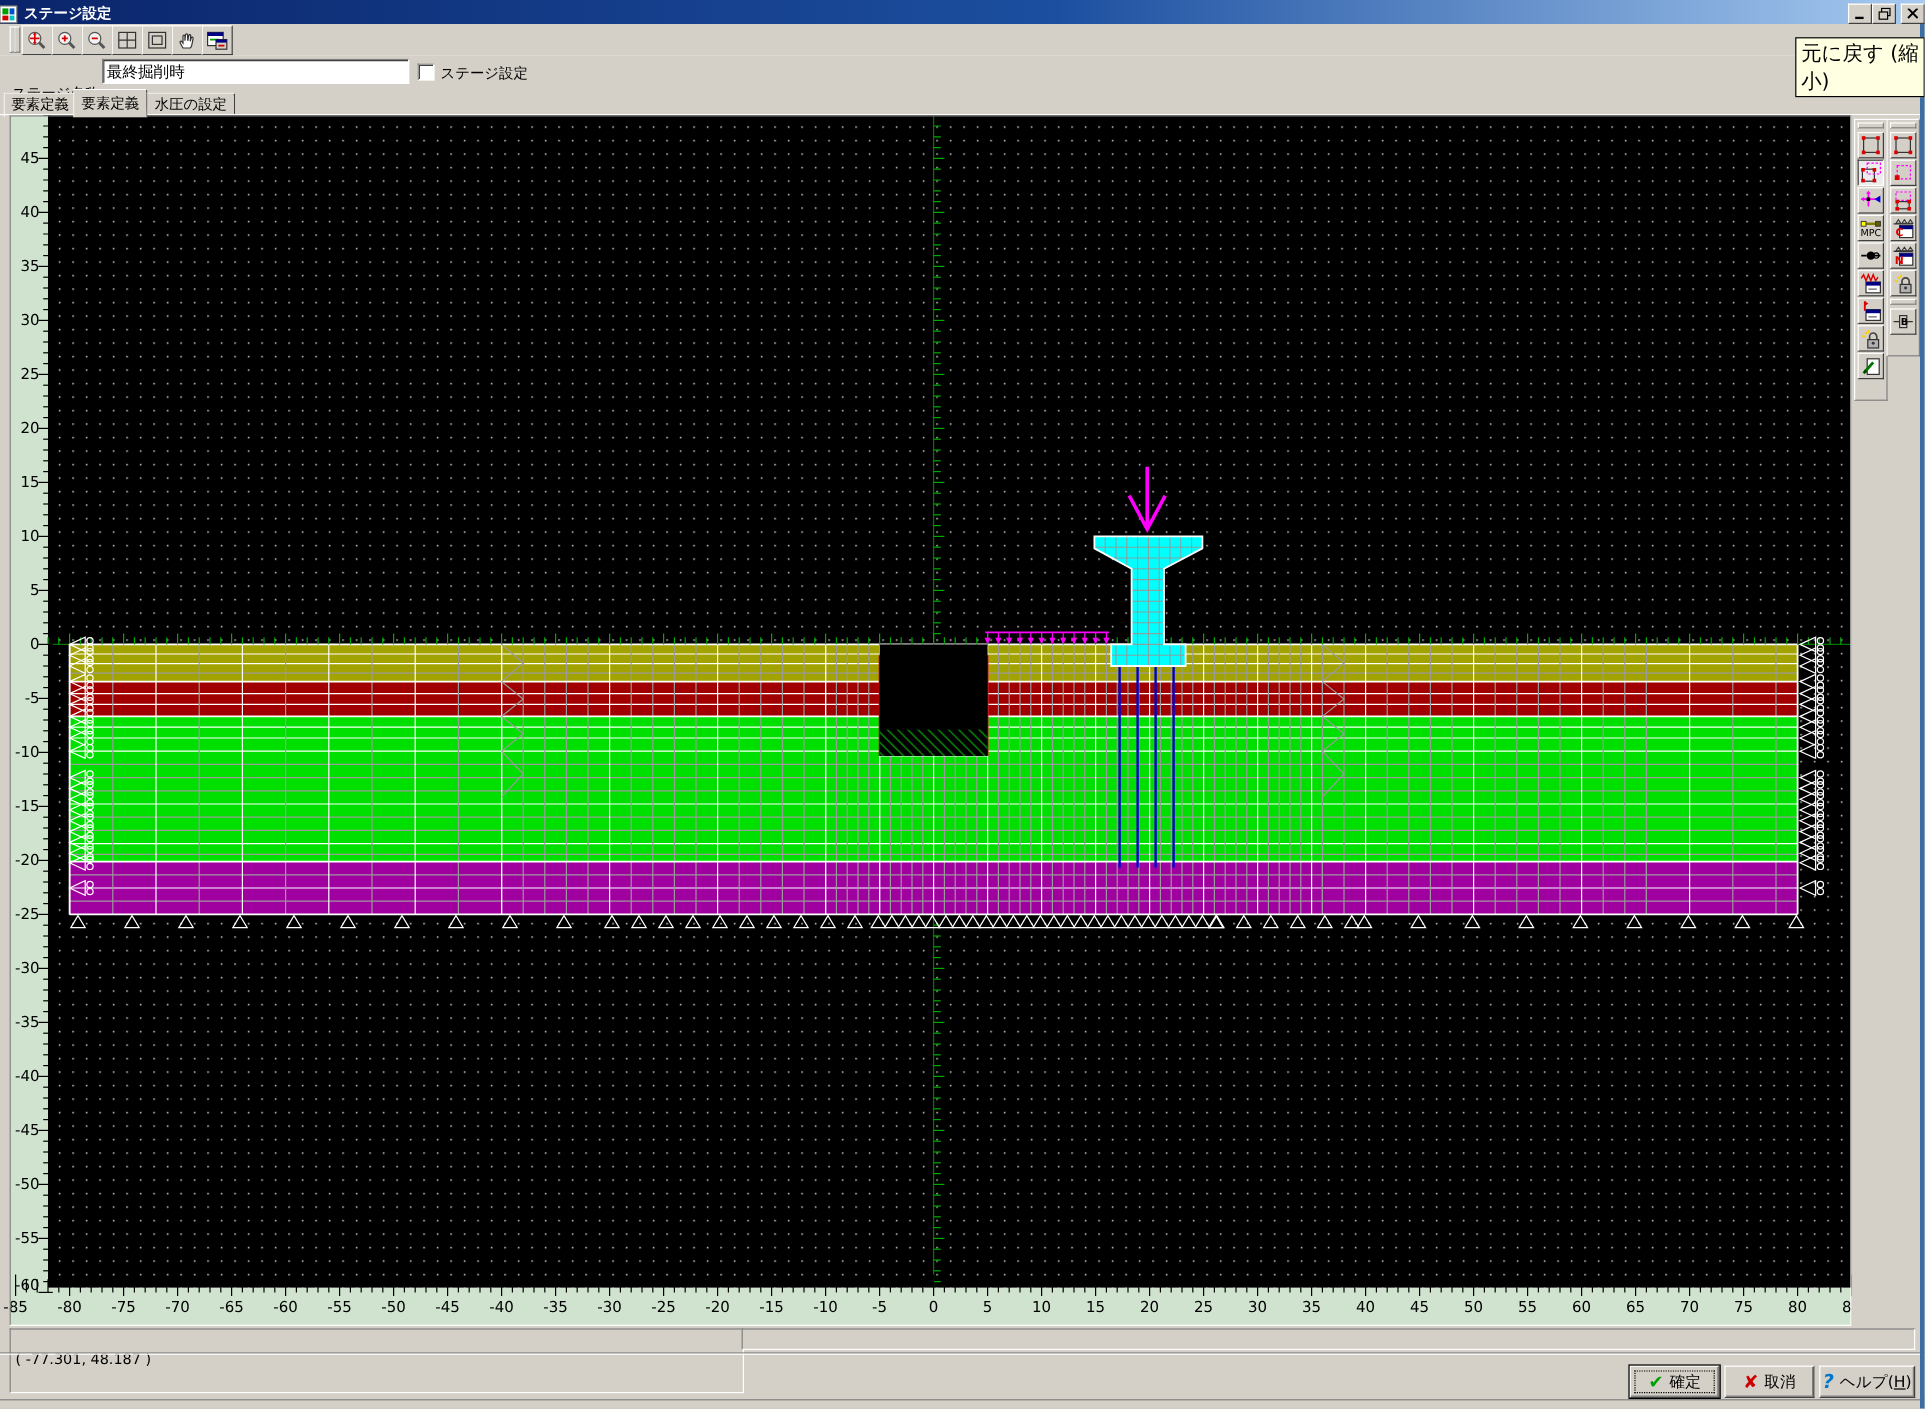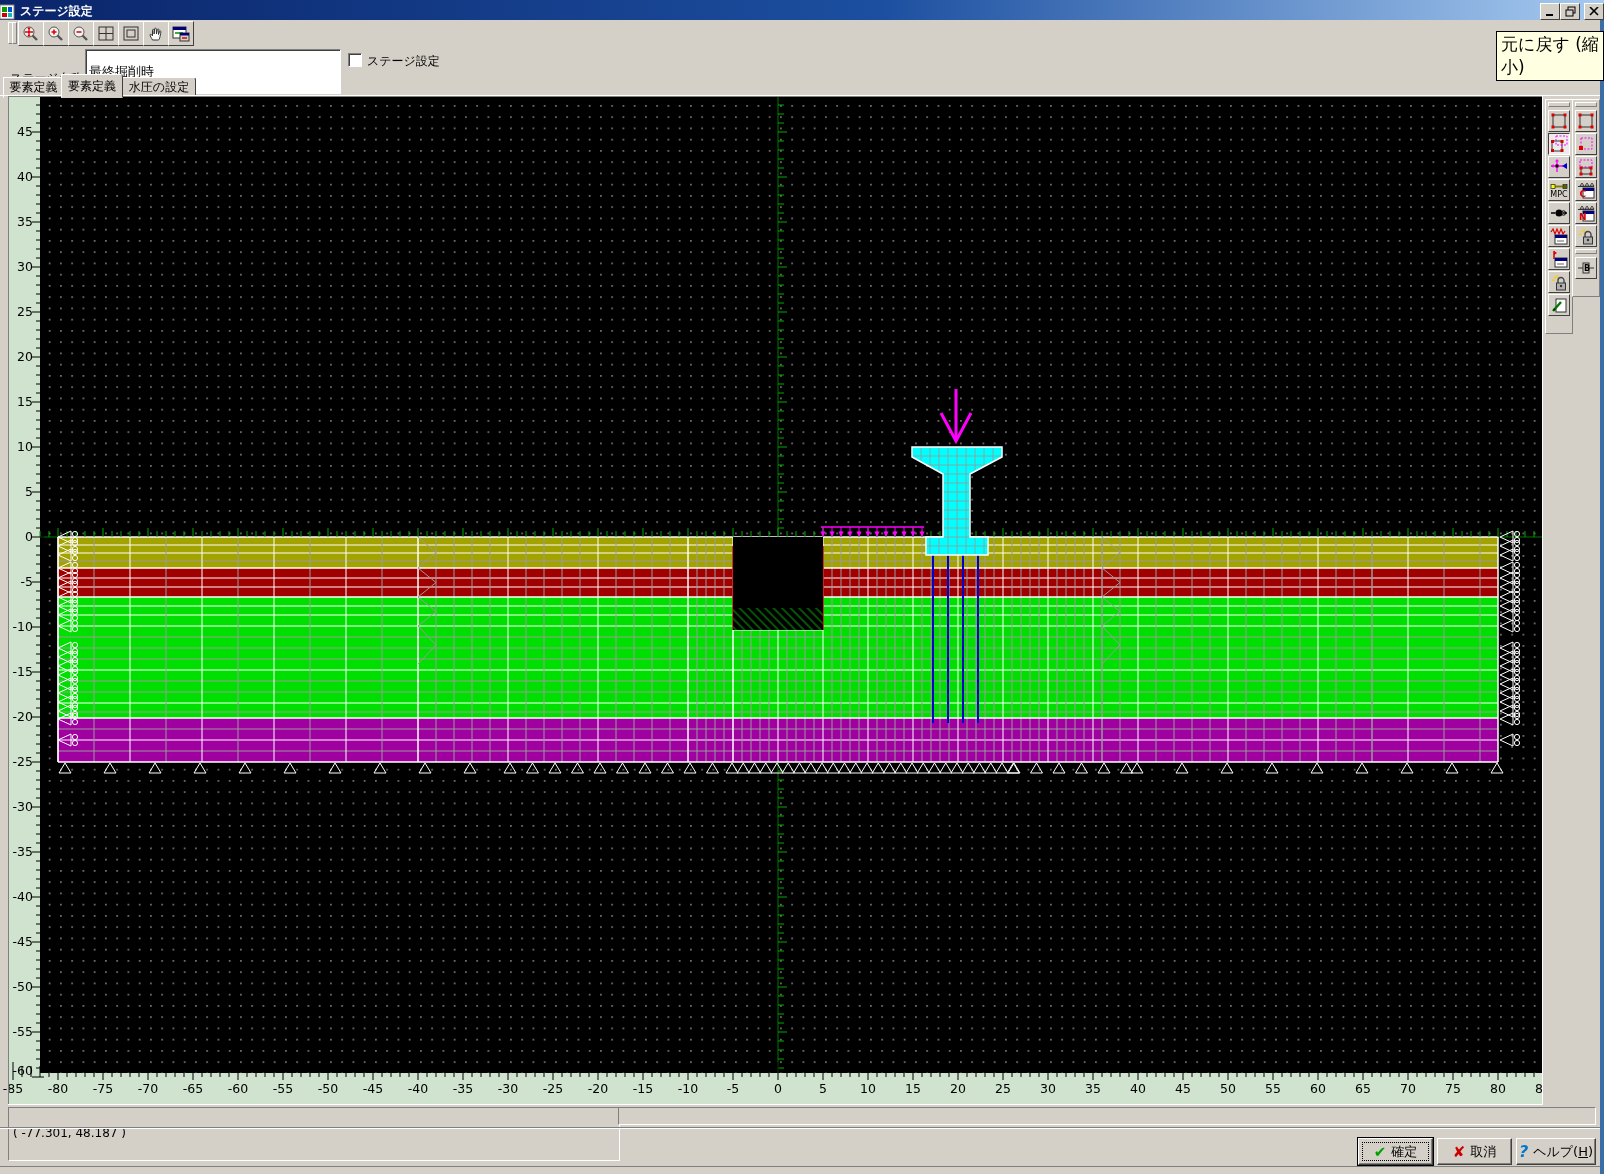--- a/index.html
+++ b/index.html
@@ -12,21 +12,21 @@
   .tb-btn{position:absolute;top:3px;width:18px;height:15px;background:#d4d0c8;
           border:1px solid;border-color:#fff #404040 #404040 #fff;display:flex;align-items:center;justify-content:center;}
   
   .raised{border:1px solid;border-color:#fff #404040 #404040 #fff;background:#d4d0c8;}
   .toolbar-row{left:0;top:20px;width:1604px;height:26px;background:#d4d0c8;border-bottom:1px solid #fff;}
   .grip-v{position:absolute;top:2px;width:3px;height:20px;border:1px solid;border-color:#fff #808080 #808080 #fff;}
   .tbtn{position:absolute;top:1px;width:24px;height:23px;display:flex;align-items:center;justify-content:center;}
   .stage-row{left:0;top:46px;width:1604px;height:27px;background:#d4d0c8;}
   .stage-label{position:absolute;left:10px;top:24px;}
   .stage-input{position:absolute;left:85px;top:3px;width:248px;height:17px;border:1px solid;border-color:#808080 #fff #fff #808080;
-               box-shadow:inset 1px 1px 0 #404040;background:#fff;font-family:Liberation Sans, sans-serif;font-size:13px;padding:13px 3px;}
+               box-shadow:inset 1px 1px 0 #404040;background:#fff;font-family:Liberation Sans, sans-serif;font-size:13px;padding:1px 3px;}
   .checkbox{position:absolute;left:348px;top:7px;width:12px;height:12px;background:#fff;border:1px solid;border-color:#808080 #fff #fff #808080;box-shadow:inset 1px 1px 0 #404040;}
   .cb-label{position:absolute;left:367px;top:7px;}
   
   .tab{position:absolute;top:77px;height:19px;background:#d4d0c8;border:1px solid;border-color:#fff #404040 #d4d0c8 #fff;
        border-top-right-radius:3px;border-top-left-radius:1px;display:flex;align-items:center;justify-content:center;}
   .tab.active{top:74px;height:22px;z-index:3;border-bottom:1px solid #d4d0c8;}
   .panel-top{left:0;top:95px;width:1604px;height:1px;background:#fff;}
   
   .right-strip{left:1543px;top:96px;width:57px;height:1009px;background:#d4d0c8;}
   .rcol{position:absolute;width:26px;background:#d4d0c8;border:1px solid;border-color:#fff #808080 #808080 #fff;}

